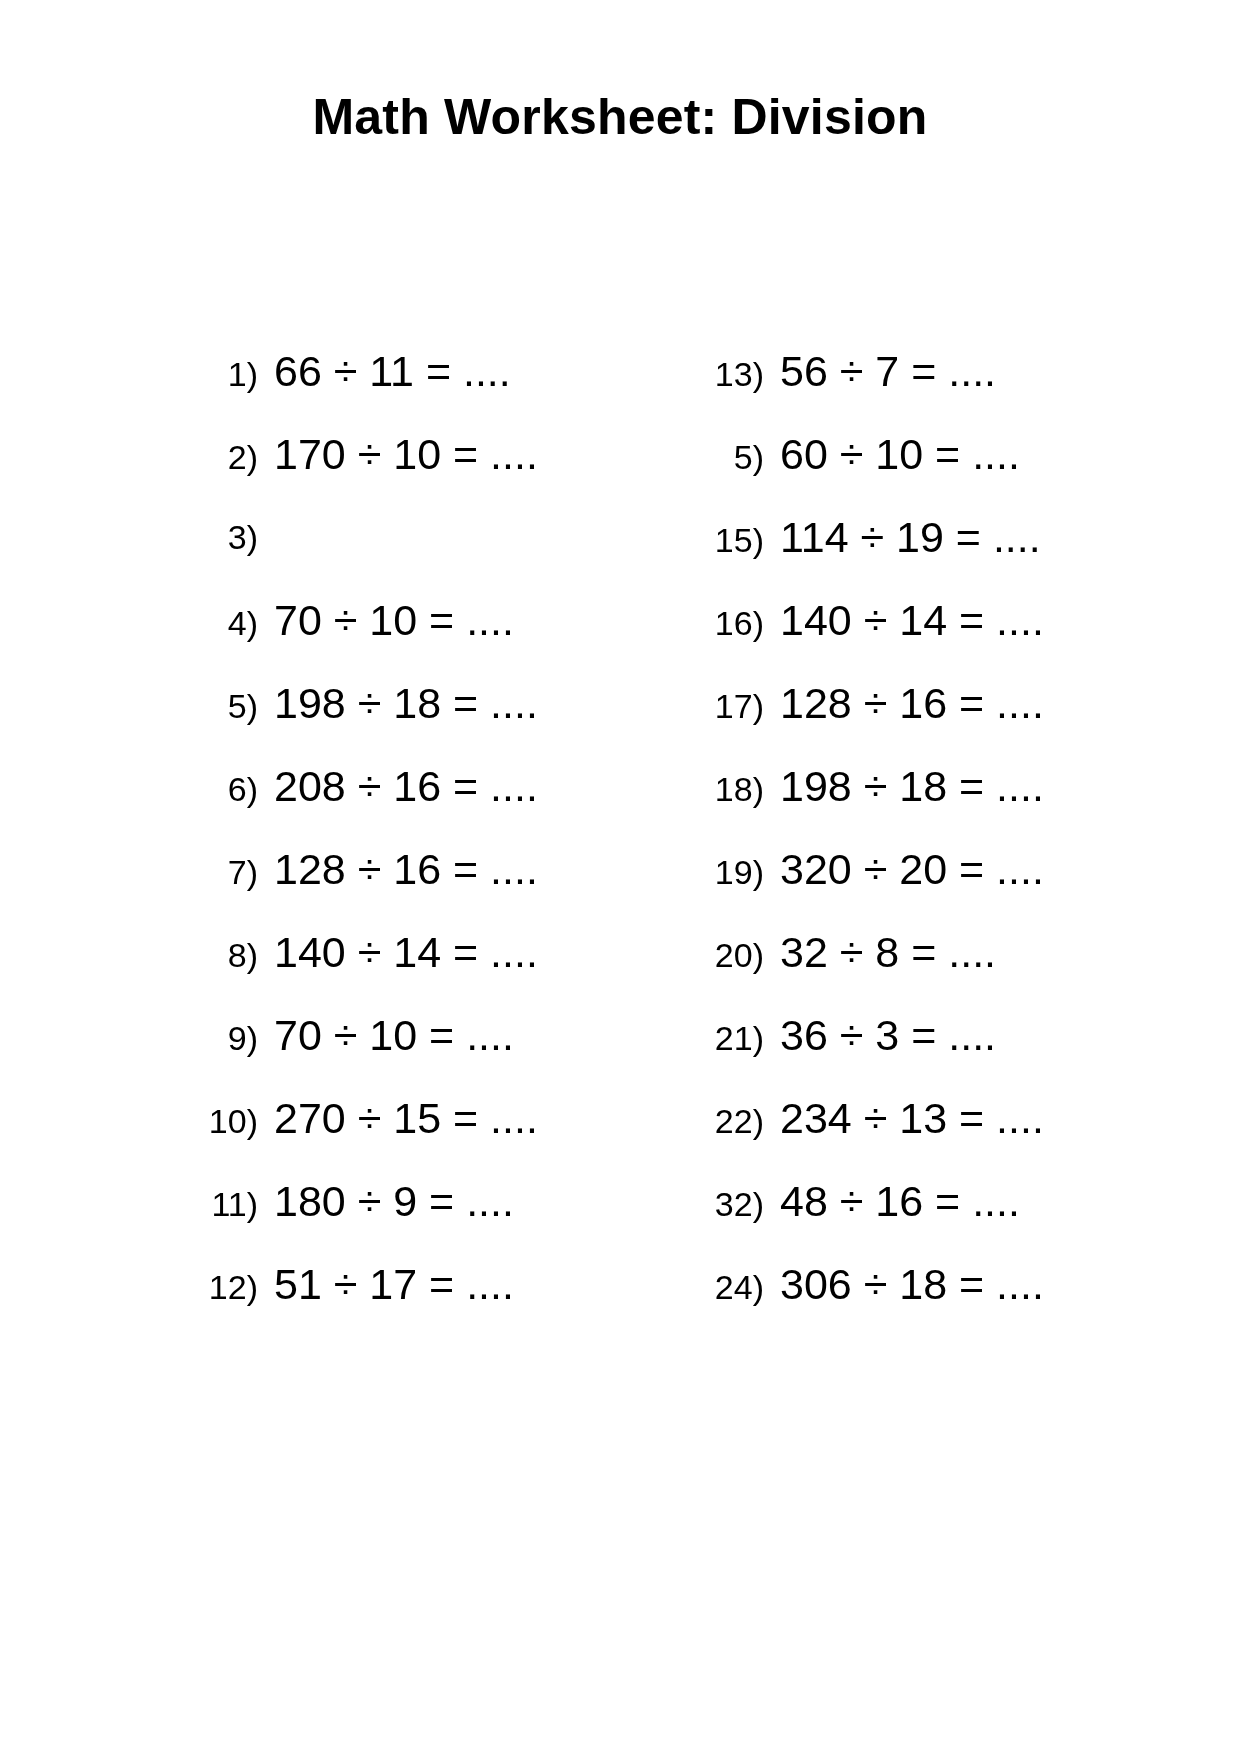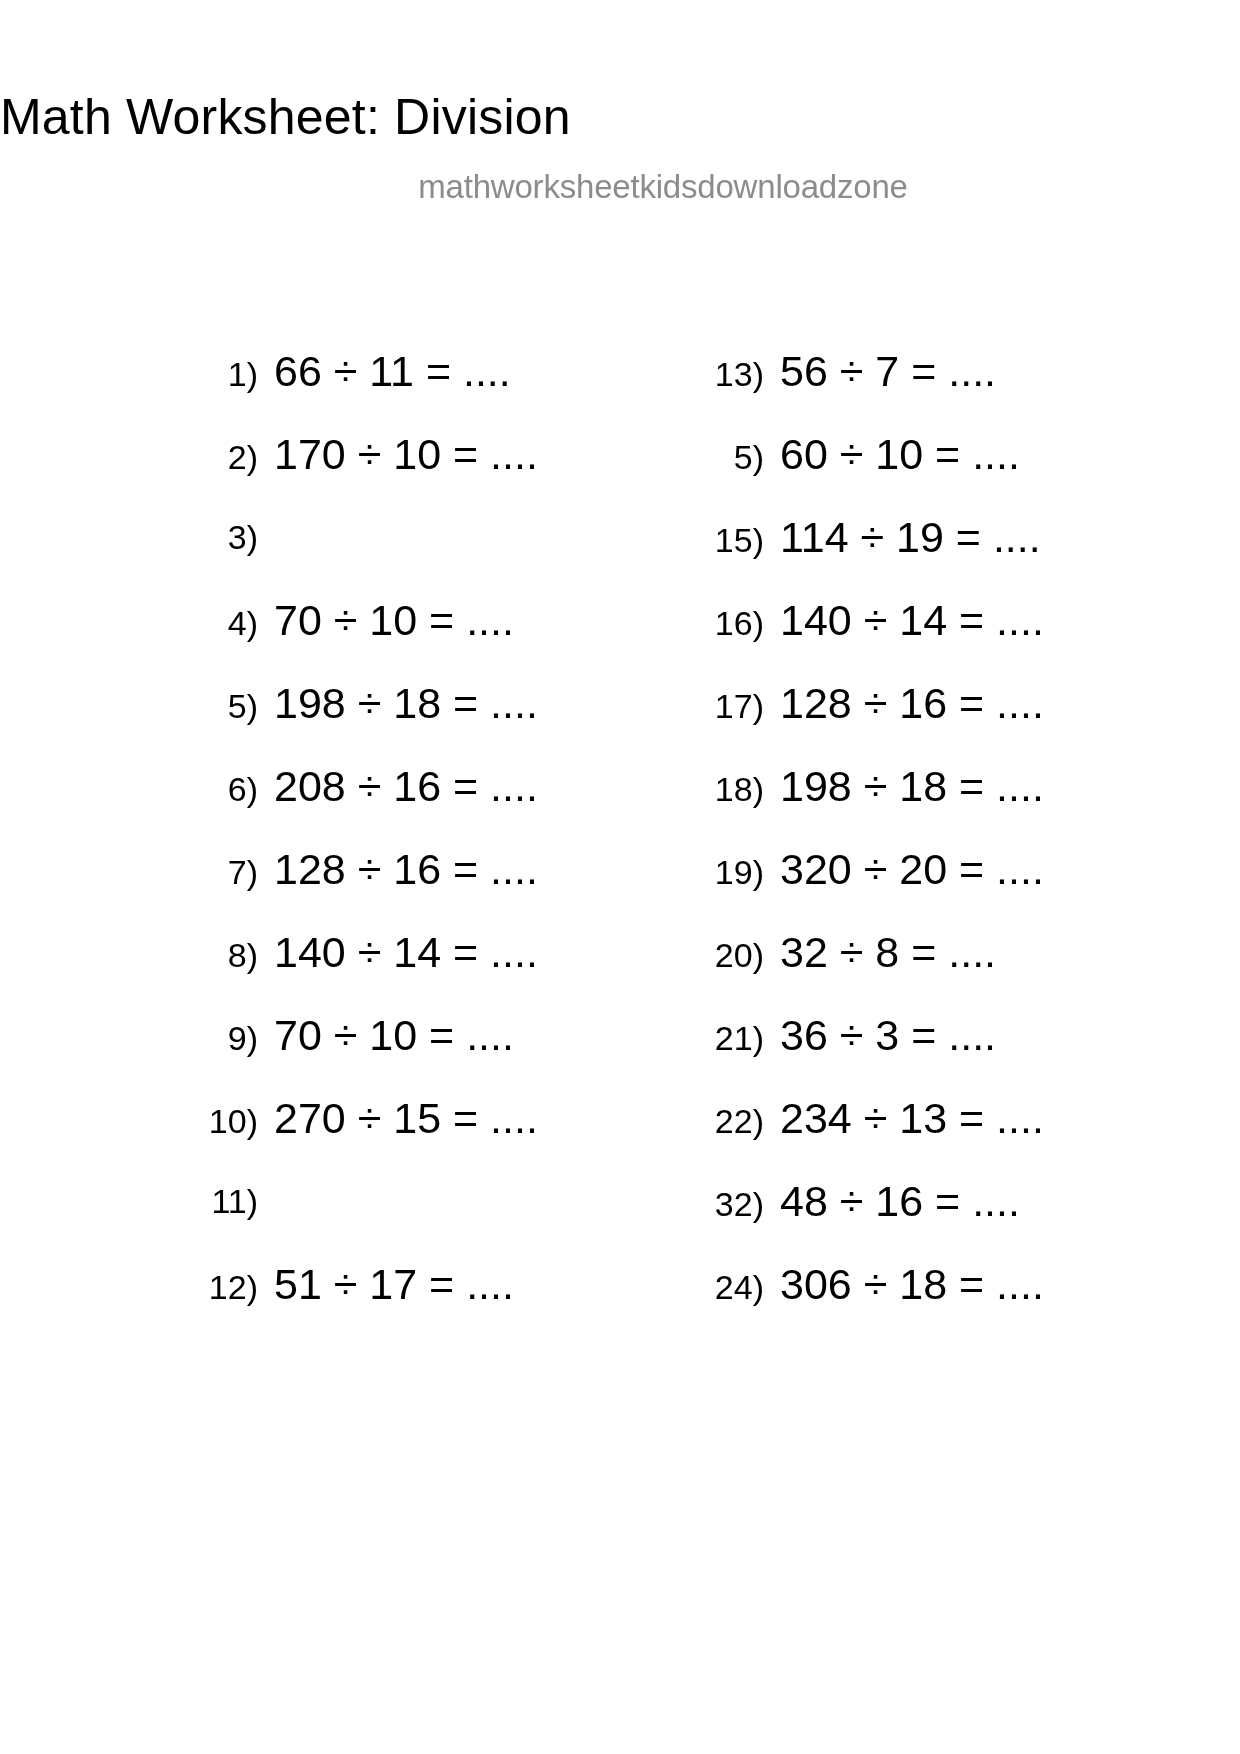--- a/index.html
+++ b/index.html
@@ -14,22 +14,23 @@
     color: #000000;
     overflow: hidden;
   }
   .page {
     position: relative;
     width: 1240px;
     height: 1754px;
     box-sizing: border-box;
   }
   .title {
+    text-align: center;
     font-size: 50px;
-    font-weight: 400;
+    font-weight: 700;
     color: #000000;
     margin: 0;
     padding-top: 88px;
     letter-spacing: 0.2px;
   }
   .subtitle {
     text-align: center;
     font-size: 33px;
     font-weight: 400;
     color: #8c8c8c;
@@ -74,21 +75,20 @@
   .expr {
     font-size: 43px;
   }
 </style>
 </head>
 <body>
 
 <div class="page">
 
   <h1 class="title">Math Worksheet: Division</h1>
-  <div class="subtitle">mathworksheetkidsdownloadzone</div>
 
   <div class="problems">
 
     <div class="column col-left">
       <div class="problem">
         <span class="num">1)</span>
         <span class="expr">66 ÷ 11 = ....</span>
       </div>
       <div class="problem">
         <span class="num">2)</span>
@@ -120,20 +120,21 @@
       <div class="problem">
         <span class="num">9)</span>
         <span class="expr">70 ÷ 10 = ....</span>
       </div>
       <div class="problem">
         <span class="num">10)</span>
         <span class="expr">270 ÷ 15 = ....</span>
       </div>
       <div class="problem">
         <span class="num">11)</span>
+        <span class="expr">180 ÷ 9 = ....</span>
       </div>
       <div class="problem">
         <span class="num">12)</span>
         <span class="expr">51 ÷ 17 = ....</span>
       </div>
     </div>
 
     <div class="column col-right">
       <div class="problem">
         <span class="num">13)</span>

